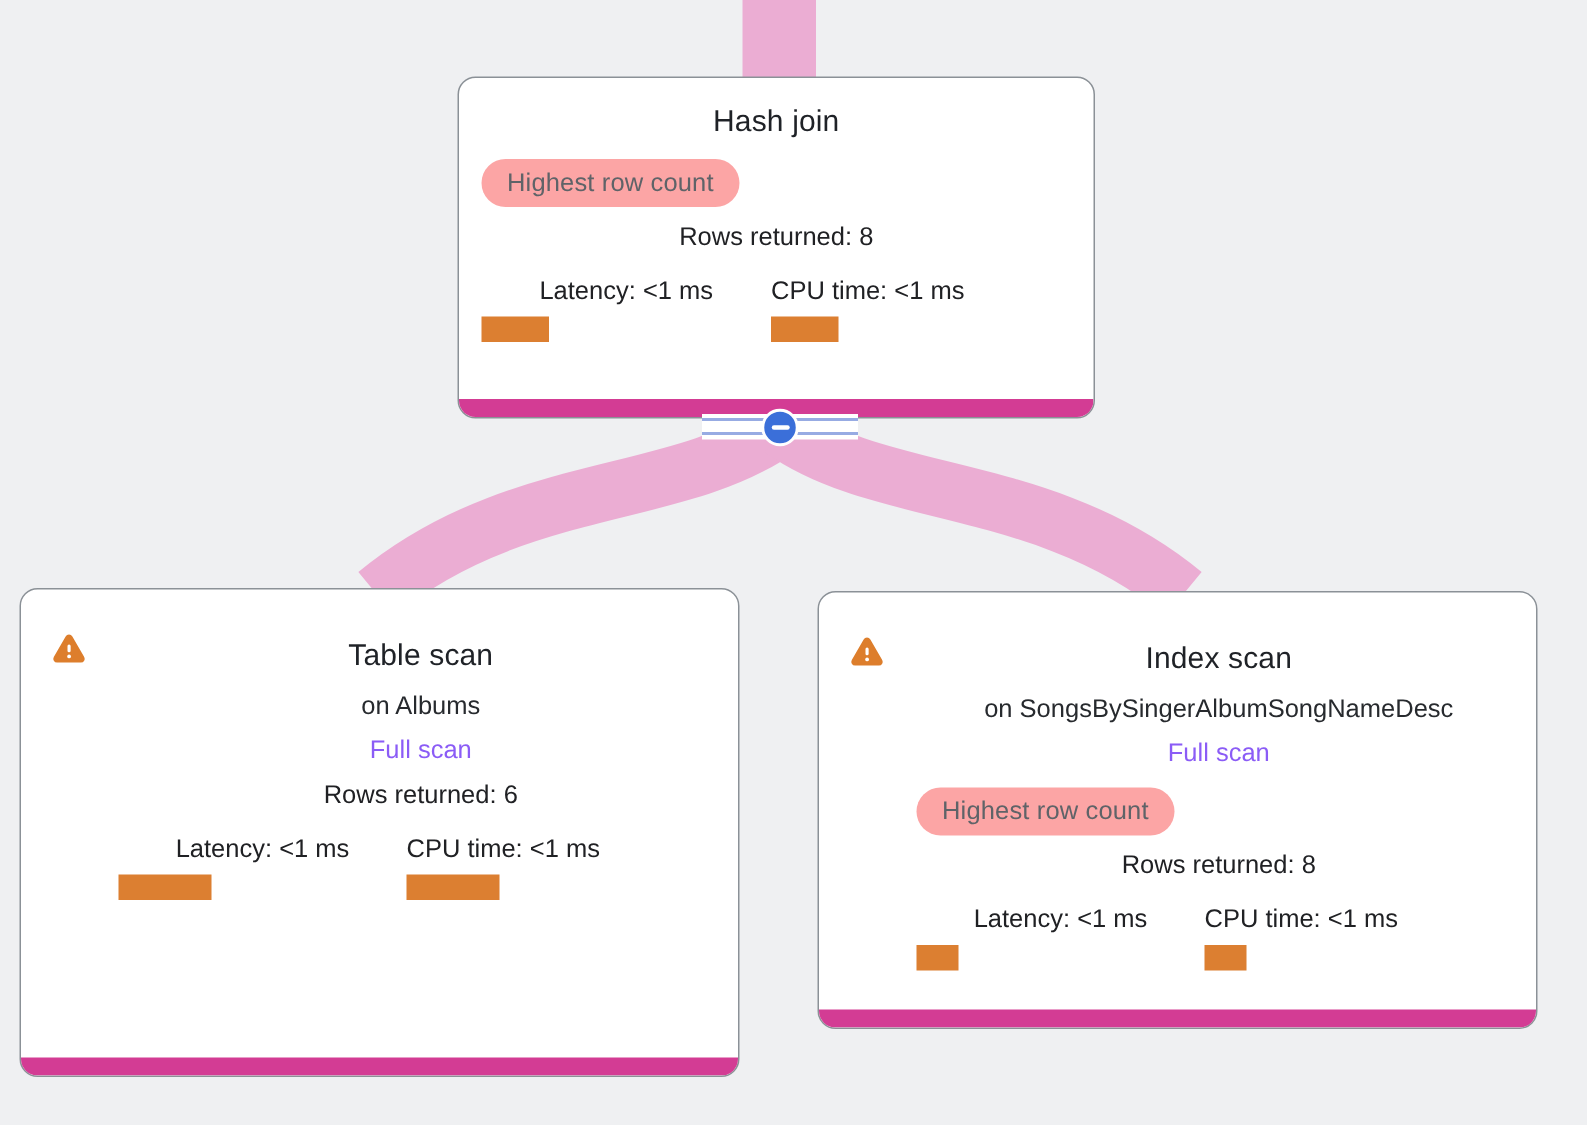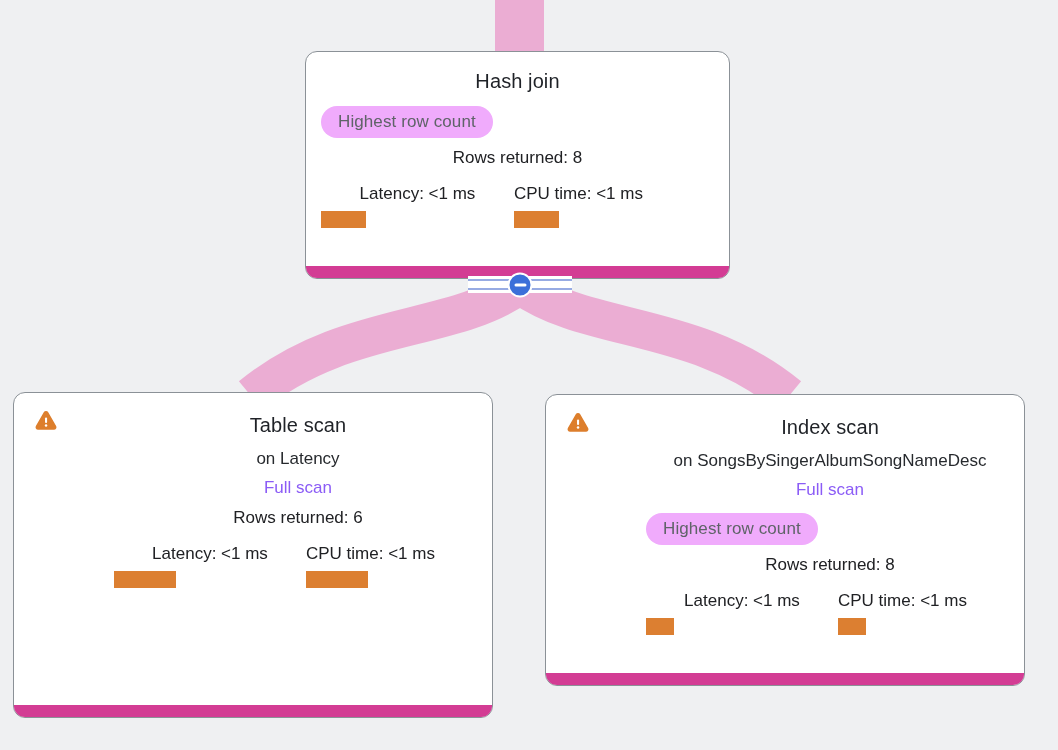--- a/index.html
+++ b/index.html
@@ -31,21 +31,21 @@
     flex-direction: column;
     overflow: hidden;
   }
   .card-hash  { left: 305px; top: 51px;  width: 425px; height: 228px; }
   .card-table { left: 13px;  top: 392px; width: 480px; height: 326px; }
   .card-index { left: 545px; top: 394px; width: 480px; height: 292px; }
 
   .card-body { position: relative; flex: 1 1 auto; text-align: center; }
   .card-hash  .card-body { padding: 17px 15px 0 15px; }
   .card-table .card-body,
-  .card-index .card-body { padding: 20px 10px 0 100px; }
+  .card-index .card-body { padding: 20px 10px 0 65px; margin-top: 12px; }
 
   .accent-bar {
     flex: 0 0 auto;
     height: 12px;
     background: #d33c94;
   }
 
   .warning-icon {
     position: absolute;
     left: 20px; top: 16px;
@@ -74,21 +74,21 @@
     color: #8b5cf6;
     white-space: nowrap;
   }
   .pill {
     display: inline-block;
     margin-top: 13px;
     height: 32px;
     line-height: 32px;
     padding: 0 17px;
     border-radius: 16px;
-    background: #f0abfc;
+    background: #fca5a5;
     color: #5f6368;
     font-size: 17px;
     font-weight: 500;
     letter-spacing: 0.1px;
     white-space: nowrap;
   }
   .pill + .pill { margin-top: 8px; }
   .pill-wrap { display: flex; flex-direction: column; align-items: flex-start; }
   .rows-returned {
     margin-top: 10px;
@@ -190,21 +190,21 @@
   </div>
 
   <div class="card card-table">
     <div class="card-body">
       <svg class="warning-icon" viewBox="0 0 24 24" aria-hidden="true">
         <path d="M10.45 3.7 L2.55 17.35 c-.65 1.15 .17 2.55 1.5 2.55 h15.9 c1.33 0 2.15-1.4 1.5-2.55 L13.55 3.7 c-.66-1.17-2.44-1.17-3.1 0 Z" fill="#dd7e2c" stroke="#dd7e2c" stroke-width="1.6" stroke-linejoin="round"></path>
         <rect x="11" y="8.6" width="2.1" height="5.3" rx="1" fill="#ffffff"></rect>
         <circle cx="12.05" cy="16.6" r="1.25" fill="#ffffff"></circle>
       </svg>
       <div class="node-title">Table scan</div>
-      <div class="node-subtitle">on Latency</div>
+      <div class="node-subtitle">on Albums</div>
       <div class="node-scan-type">Full scan</div>
       <div class="rows-returned">Rows returned: 6</div>
       <div class="metrics">
         <div class="metric metric-col1">
           <div class="metric-label">Latency: &lt;1 ms</div>
           <div class="metric-bar" style="width: 62px;"></div>
         </div>
         <div class="metric">
           <div class="metric-label">CPU time: &lt;1 ms</div>
           <div class="metric-bar" style="width: 62px;"></div>

